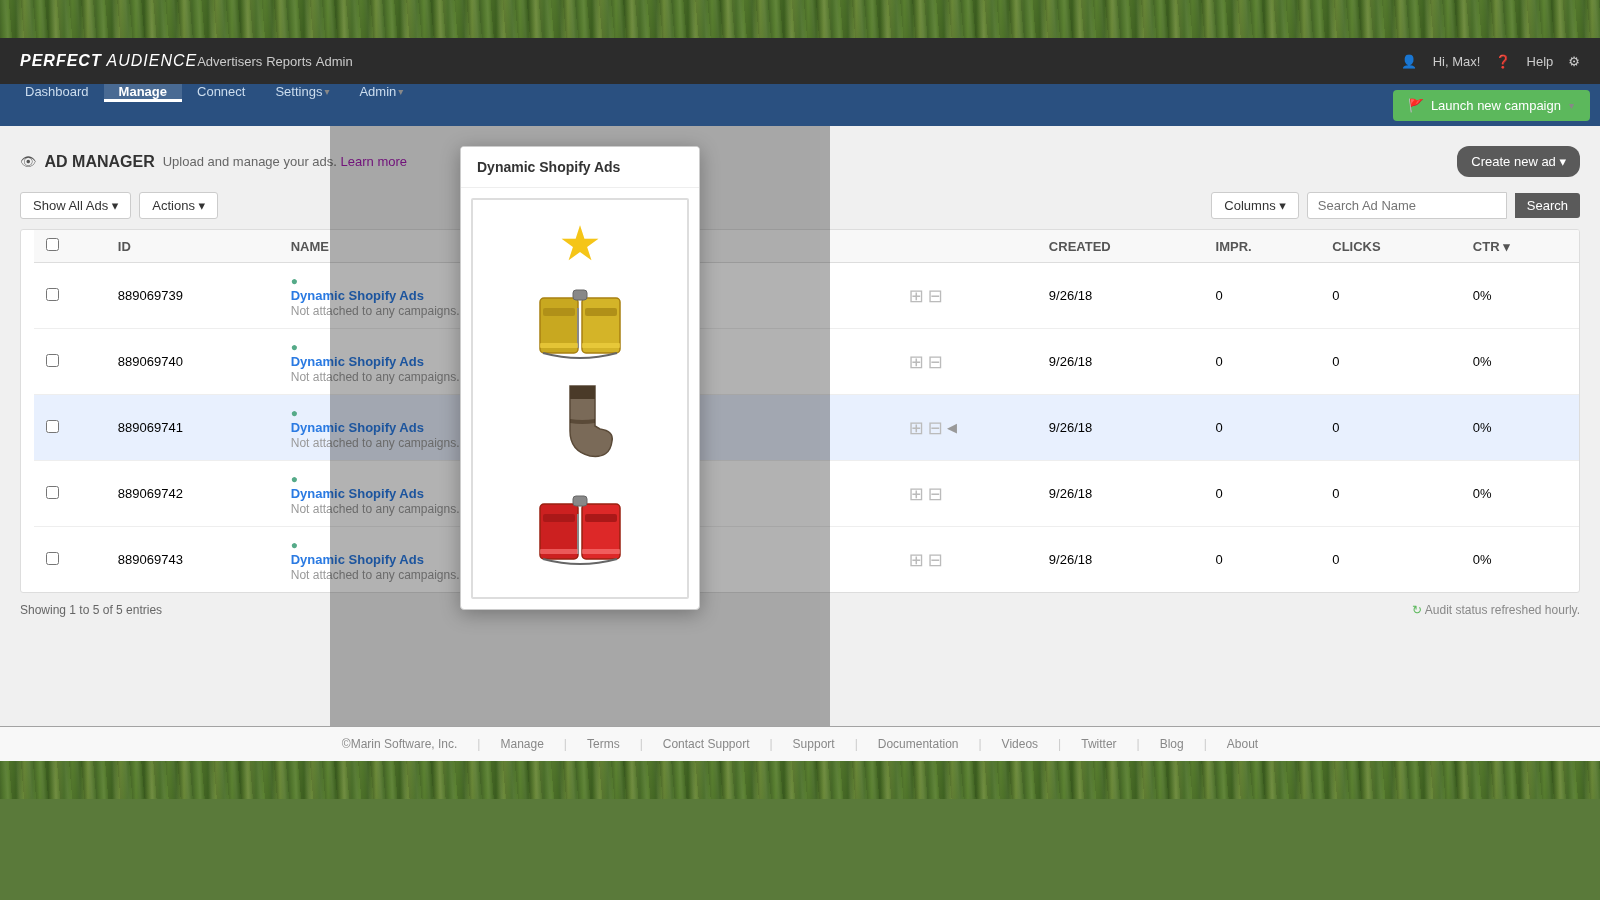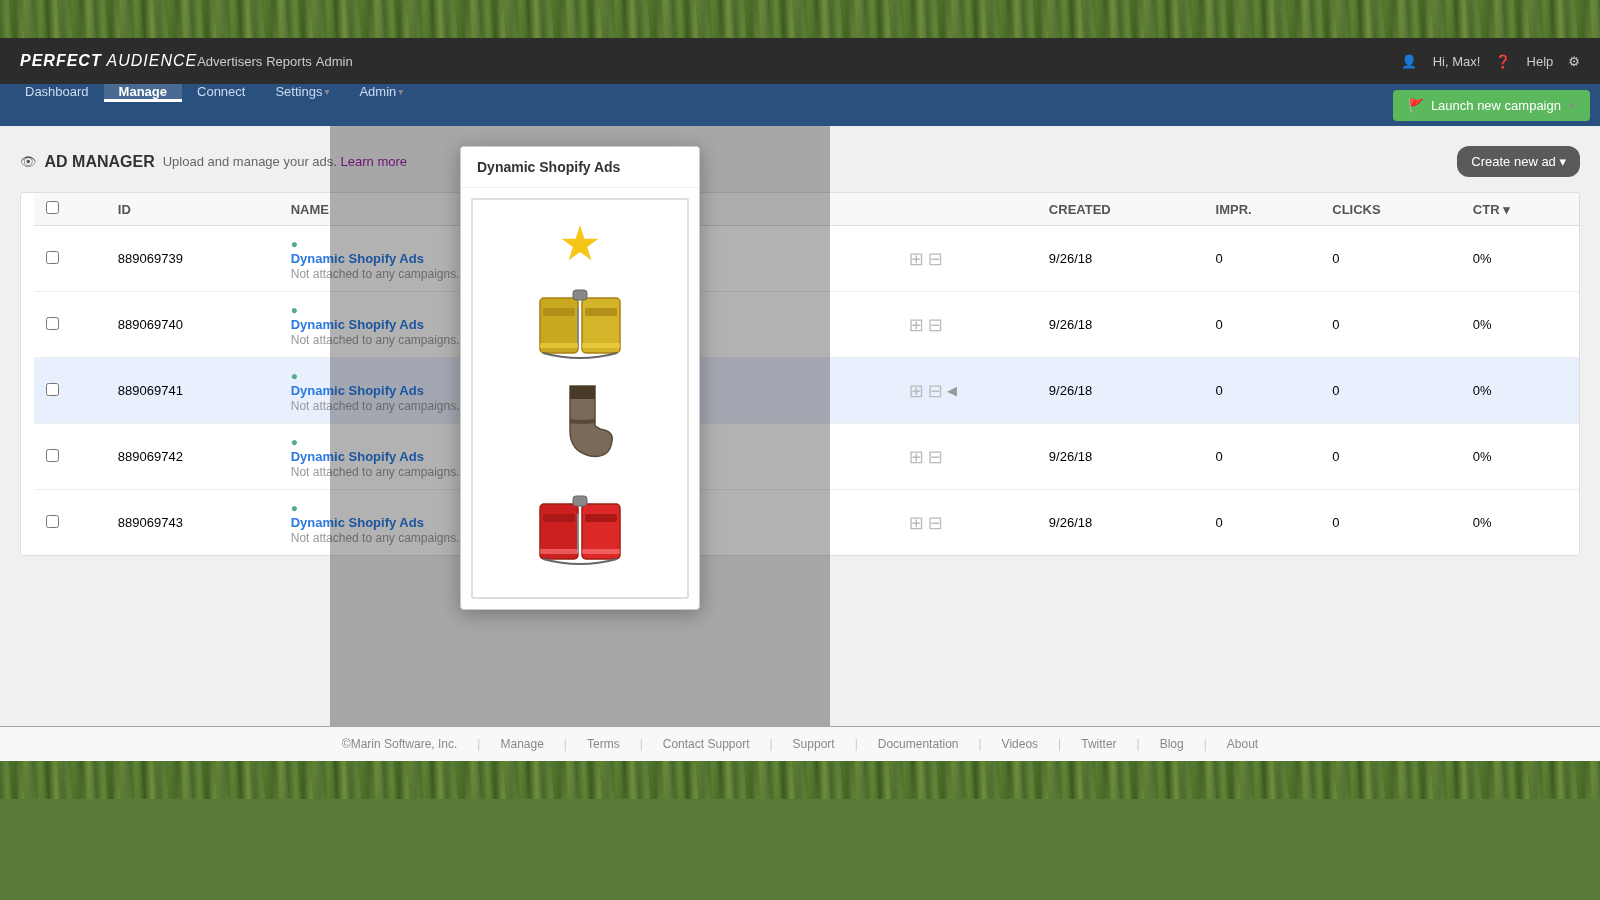--- a/index.html
+++ b/index.html
@@ -336,20 +336,31 @@
       <span class="eye-icon">👁</span>
       <h2>AD MANAGER</h2>
       <span class="ad-manager-desc">
         <span>Upload and manage your ads.</span>
         <a>Learn more</a>
       </span>
     </div>
     <button class="create-btn">Create new ad ▾</button>
   </div>
 
+  <div class="toolbar">
+    <div class="toolbar-left">
+      <button class="btn-default">Show All Ads ▾</button>
+      <button class="btn-default">Actions ▾</button>
+    </div>
+    <div class="toolbar-right">
+      <button class="btn-default">Columns ▾</button>
+      <input class="search-input" type="text" placeholder="Search Ad Name" style="">
+      <button class="search-btn">Search</button>
+    </div>
+  </div>
 
   <div class="table-wrapper">
     <table>
       <thead>
         <tr>
           <th><input type="checkbox" style=""></th>
           <th>ID</th>
           <th style="width:40%;">NAME</th>
           <th></th>
           <th>CREATED</th>
@@ -482,20 +493,27 @@
       </td>
       <td>9/26/18</td>
       <td>0</td>
       <td>0</td>
       <td>0%</td>
     </tr>
         </tbody>
     </table>
   </div>
 
+  <div class="table-footer">
+    <span>Showing 1 to 5 of 5 entries</span>
+    <span class="audit-info">
+      <span class="refresh-icon">↻</span>
+      <span>Audit status refreshed hourly.</span>
+    </span>
+  </div>
 
   <div class="popup-overlay" style="position:absolute;top:0;left:330px;width:500px;height:100%;">
     <div class="popup">
       <div class="popup-header">Dynamic Shopify Ads</div>
       <div class="popup-body">
 
         <div class="popup-item">
           <span class="star-icon">★</span>
         </div>
 

